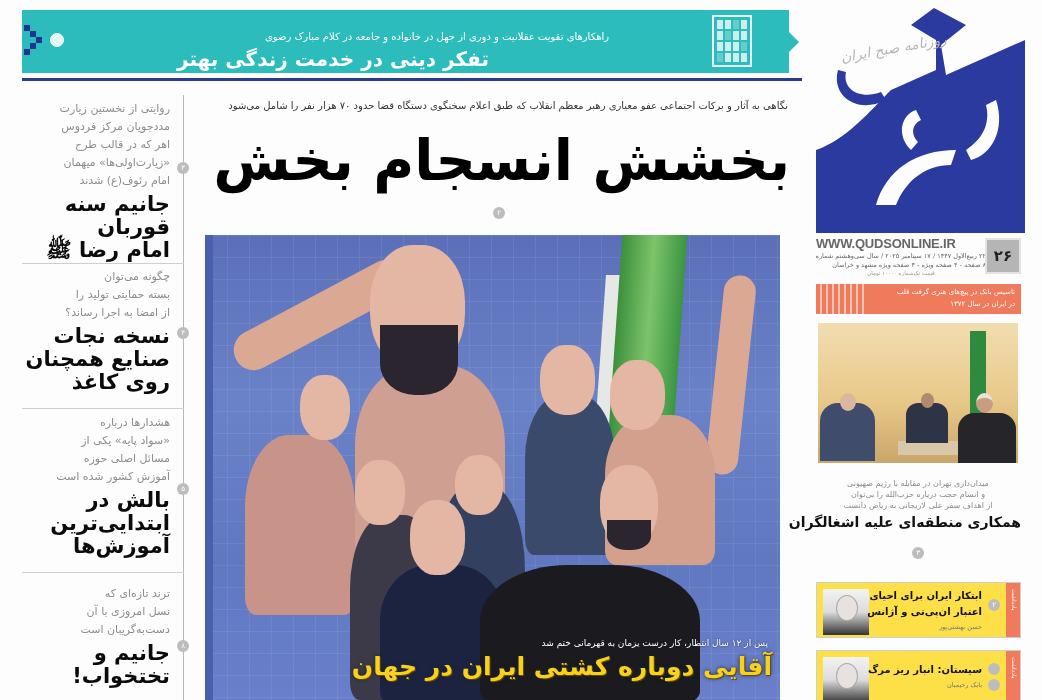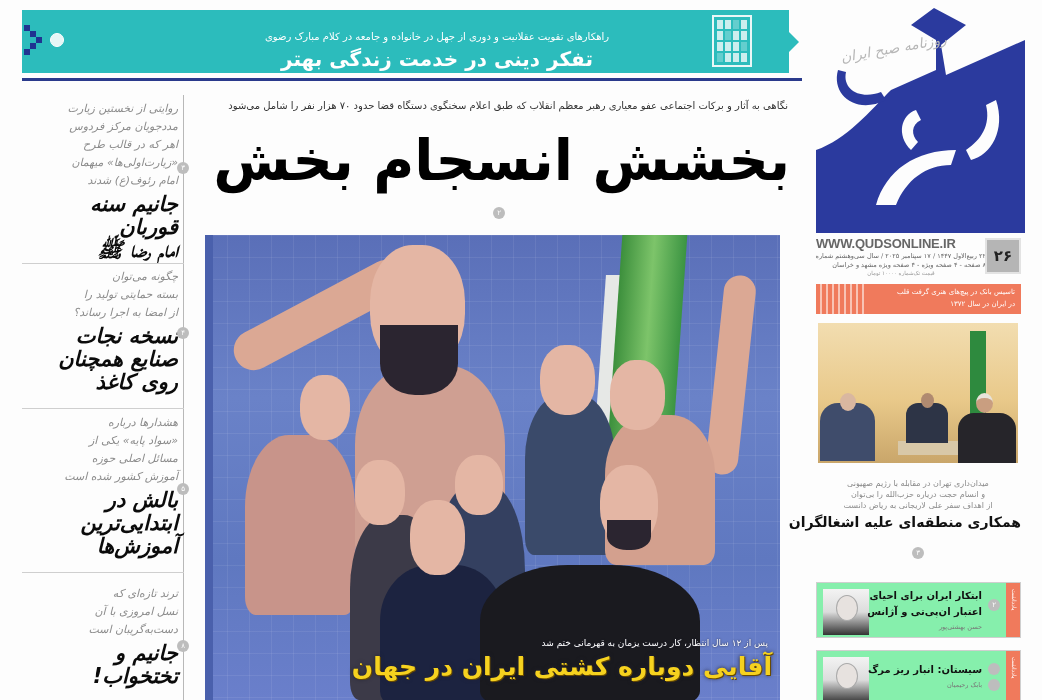--- a/index.html
+++ b/index.html
@@ -16,21 +16,21 @@
   .banner-steps span { position: absolute; width: 6px; height: 6px; background: #1f3591; }
   .banner-emblem {
     position: absolute; left: 50px; top: 33px; width: 14px; height: 14px; border-radius: 50%;
     background: #e6f6f6; border: 1px solid #fff;
   }
   .banner-sub {
     position: absolute; right: 92px; top: 21px; width: 520px; text-align: center;
     font-size: 10px; color: #fff; white-space: nowrap;
   }
   .banner-title {
-    position: absolute; right: 92px; top: 37px; width: 520px; text-align: center;
+    position: absolute; right: 92px; top: 37px; width: 520px; text-align: left;
     font-size: 20px; font-weight: bold; color: #fff; white-space: nowrap;
   }
   .banner-kufic {
     position: absolute; left: 712px; top: 15px; width: 40px; height: 52px;
     border: 2px solid #e9f7f7; display: grid; grid-template-columns: repeat(4, 1fr); gap: 2px; padding: 3px;
   }
   .banner-kufic i { display: block; background: #e9f7f7; opacity: .85; }
   .banner-arrow {
     position: absolute; left: 789px; top: 32px; width: 0; height: 0;
     border-top: 10px solid transparent; border-bottom: 10px solid transparent; border-left: 10px solid #2cbcbc;
@@ -72,21 +72,21 @@
 
   .right-lead { position: absolute; left: 818px; top: 478px; width: 200px; text-align: center; font-size: 8px; color: #8a8a8a; line-height: 11px; }
   .right-headline { position: absolute; left: 816px; top: 514px; width: 205px; text-align: center; font-size: 14px; font-weight: bold; color: #111; white-space: nowrap; }
   .page-badge {
     display: inline-flex; align-items: center; justify-content: center;
     width: 12px; height: 12px; border-radius: 50%; background: #bdbdbd; color: #fff; font-size: 7px;
   }
   .right-badge { position: absolute; left: 912px; top: 547px; }
 
   
-  .col-box { position: absolute; left: 816px; width: 205px; border: 1px solid #cfcfcf; background: #86efac; }
+  .col-box { position: absolute; left: 816px; width: 205px; border: 1px solid #cfcfcf; background: #fde047; }
   .col-box .tab { position: absolute; right: 0; top: 0; width: 14px; height: 100%; background: #f07a5c; }
   .col-box .tab span { position: absolute; right: 2px; top: 6px; writing-mode: vertical-rl; font-size: 6px; color: #fff; }
   .col-box .thumb { position: absolute; left: 6px; top: 6px; width: 46px; height: 46px; background: linear-gradient(180deg,#f3f3f3 0%, #dcdcdc 50%, #333 100%); }
   .col-box .thumb::after { content: ""; position: absolute; left: 13px; top: 6px; width: 20px; height: 24px; border-radius: 50%; background: #e7e2df; border: 1px solid #aaa; }
   .col-box .ttl { position: absolute; right: 38px; font-size: 10px; font-weight: bold; color: #111; text-align: right; white-space: nowrap; line-height: 14px; }
   .col-box .auth { position: absolute; right: 38px; font-size: 6.5px; color: #777; }
   .col-box .pb { position: absolute; right: 20px; }
 
   
   .kicker { position: absolute; left: 232px; top: 100px; width: 556px; text-align: right; font-size: 10px; color: #333; white-space: nowrap; }
@@ -107,21 +107,21 @@
   .mp-flag-white { position: absolute; left: 395px; top: 40px; width: 18px; height: 170px; background: #e6e8e6; transform: skewX(-4deg); }
   .mp-fig { position: absolute; border-radius: 40% 40% 10% 10%; }
   .mp-head { position: absolute; border-radius: 45%; background: #e4b6a4; }
   .mp-beard { position: absolute; background: #2b2530; border-radius: 0 0 45% 45%; }
   .mp-arm { position: absolute; background: #dba894; border-radius: 30px; }
 
   .mp-sub { position: absolute; right: 12px; top: 403px; font-size: 9px; color: #fff; white-space: nowrap; text-shadow: 0 0 2px #223; }
   .mp-title { position: absolute; right: 8px; top: 417px; font-size: 25px; font-weight: 900; color: #f6d21f; white-space: nowrap; text-shadow: 1px 1px 0 #6a4c00, 0 0 4px #223; }
   .rule-v { position: absolute; left: 183px; top: 95px; width: 1px; height: 605px; background: #b8b8b8; }
   .rule-h { position: absolute; left: 22px; height: 1px; width: 162px; background: #cfcfcf; }
-  .story { position: absolute; left: 28px; width: 150px; text-align: right; font-style: italic; }
+  .story { position: absolute; left: 20px; width: 150px; text-align: right; }
   .story .lead { font-size: 11px; color: #8c8c8c; line-height: 18px; }
   .story .ttl { font-size: 21px; font-weight: bold; color: #0b0b0b; line-height: 23px; margin-top: 3px; }
   .lc-badge { position: absolute; left: 177px; }
 </style>
 </head>
 <body>
 
 <div class="banner">
   <div class="banner-sub">راهکارهای تقویت عقلانیت و دوری از جهل در خانواده و جامعه در کلام مبارک رضوی</div>
   <div class="banner-title">تفکر دینی در خدمت زندگی بهتر</div>

